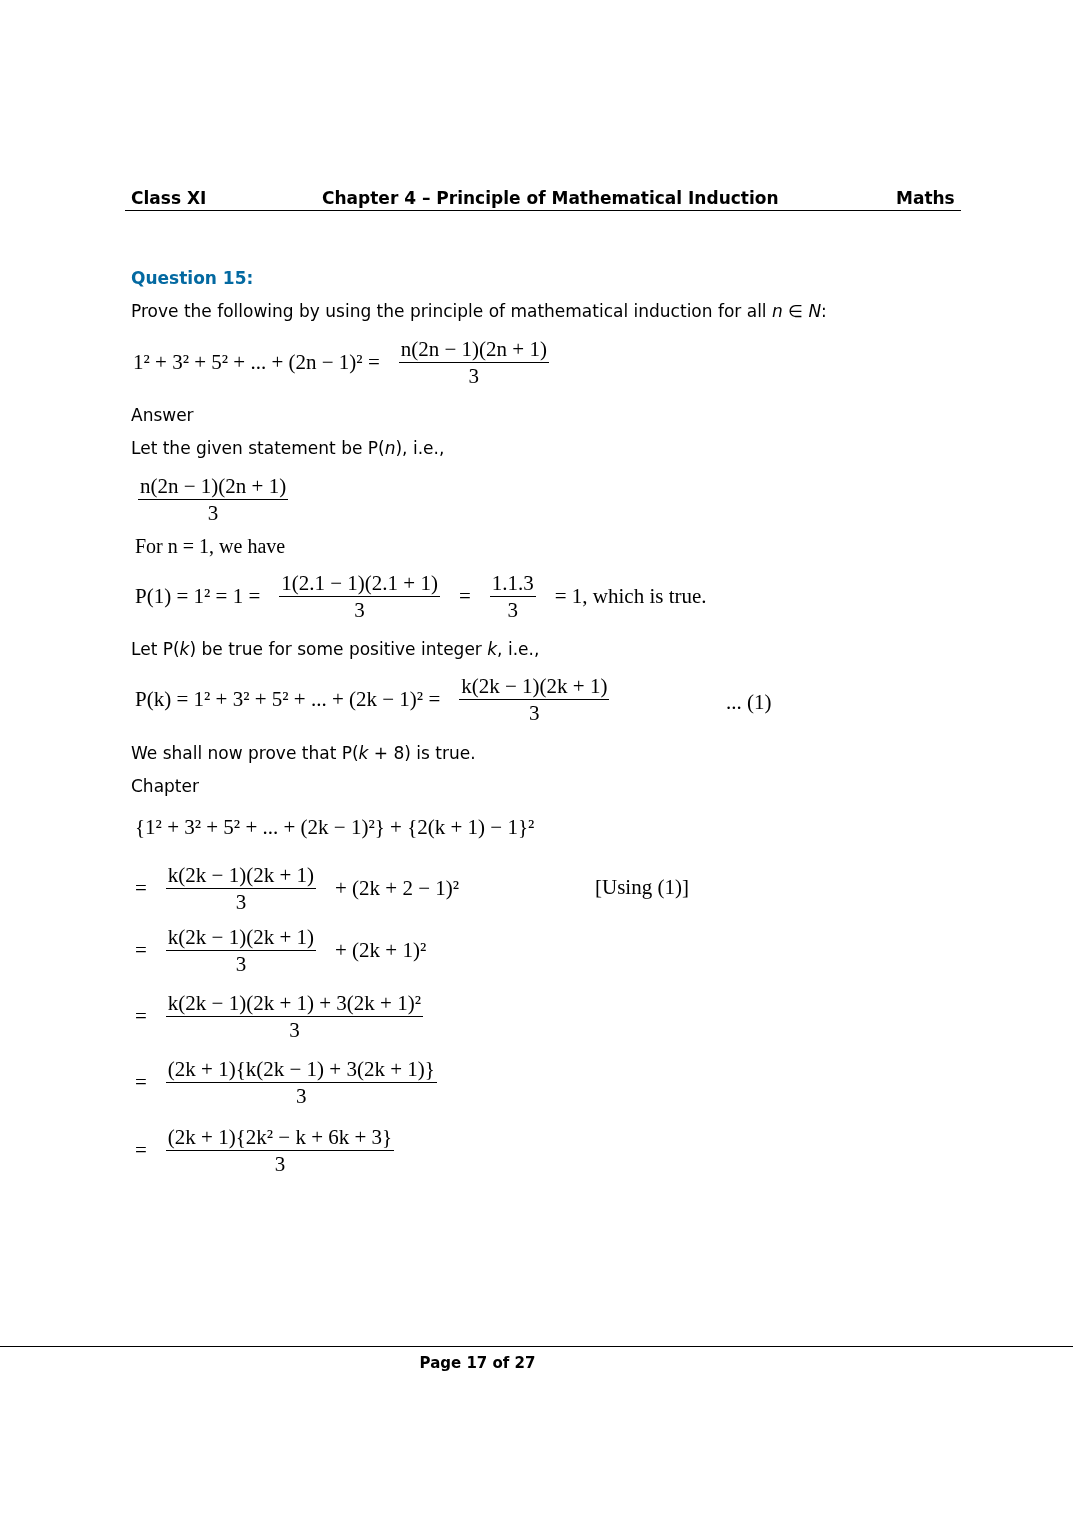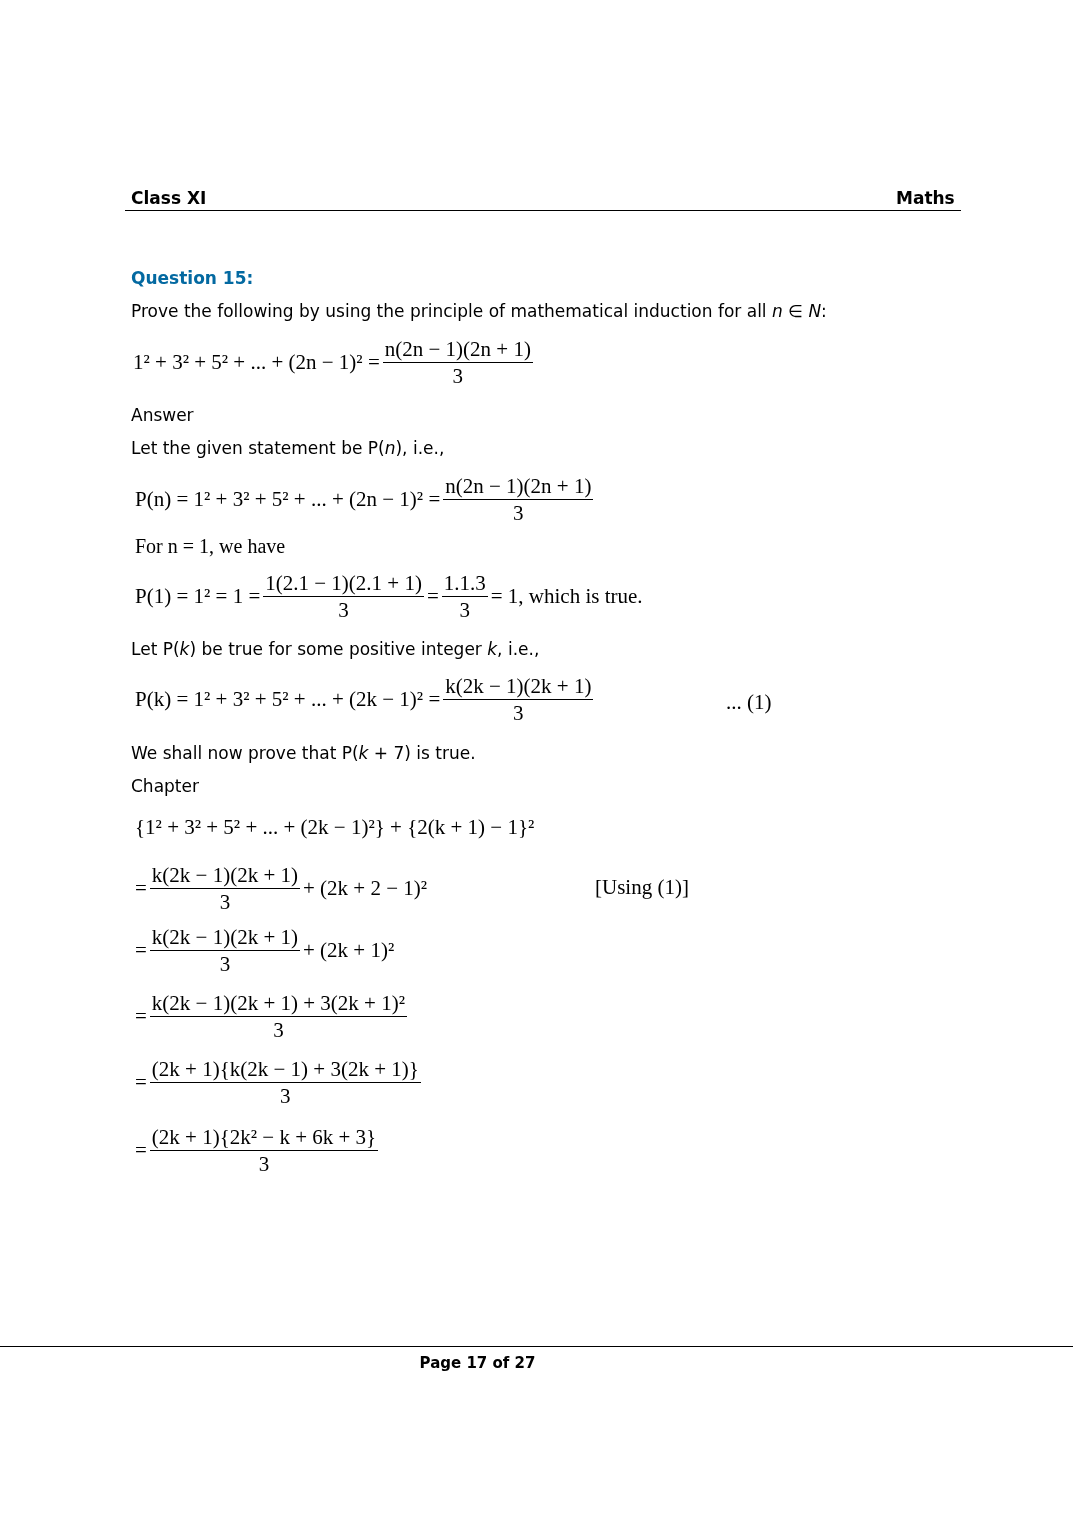--- a/index.html
+++ b/index.html
@@ -1,53 +1,53 @@
 <!DOCTYPE html>
 <html><head>
 <meta charset="utf-8">
 <style>
   html, body { margin:0; padding:0; background:#ffffff; }
   body { width:1079px; height:1513px; position:relative; overflow:hidden; color:#000; }
   .header { position:absolute; left:125px; top:188px; width:836px; height:22px; border-bottom:1.5px solid #000; font-family:"DejaVu Sans", sans-serif; font-size:17px;font-weight:bold; }
   .header span { position:absolute; top:0; }
   .txt { font-family:"DejaVu Sans", sans-serif; font-size:17px; position:absolute; left:131px; white-space:nowrap; }
   .qtitle { color:#0369a1; font-weight:bold; }
-  .math { font-family:"Liberation Serif", "DejaVu Serif", serif; font-size:21px; position:absolute; white-space:nowrap; display:flex; align-items:center; }
+  .math { font-family:"Liberation Serif", "DejaVu Serif", serif; font-size:21px; position:absolute; white-space:nowrap; display:flex; align-items:center;gap:16px; }
   .frac { display:inline-flex; flex-direction:column; align-items:center; vertical-align:middle; margin:0 3px; }
   .frac .num { padding:0 2px; border-bottom:1px solid #000; line-height:1.25; }
   .frac .den { line-height:1.25; }
   .footer-line { position:absolute; left:0; top:1346px; width:1073px; height:0; border-top:1.5px solid #000; }
   .footer { position:absolute; top:1354px; left:0; width:955px; text-align:center; font-family:"DejaVu Sans", sans-serif; font-weight:bold; font-size:15px; }
 </style>
 </head>
 <body>
 
 <div class="header">
   <span style="left:6px">Class XI</span>
+  <span style="left:197px">Chapter 4 – Principle of Mathematical Induction</span>
   <span style="left:771px">Maths</span>
 </div>
 
 <div class="txt qtitle" style="top:268px">Question 15:</div>
 <div class="txt" style="top:301px">
   <span>Prove the following by using the principle of mathematical induction for all </span><i>n</i><span> ∈ </span><i>N</i><span>:</span>
 </div>
 <div class="math" style="left:133px; top:336px">
   <span>1² + 3² + 5² + ... + (2n − 1)² =</span>
   <span class="frac">
     <span class="num">n(2n − 1)(2n + 1)</span>
     <span class="den">3</span>
   </span>
 </div>
 
 <div class="txt" style="top:405px">Answer</div>
 <div class="txt" style="top:438px">
   <span>Let the given statement be P(</span><i>n</i><span>), i.e.,</span>
 </div>
 <div class="math" style="left:135px; top:473px">
-  <span>P(n) = 1² + 3² + 5² + ... + (2n − 1)² =</span>
   <span class="frac">
     <span class="num">n(2n − 1)(2n + 1)</span>
     <span class="den">3</span>
   </span>
 </div>
 <div class="math" style="left:135px; top:535px; font-size:20px">For n = 1,  we have</div>
 <div class="math" style="left:135px; top:570px">
   <span>P(1) = 1² = 1 =</span>
   <span class="frac">
     <span class="num">1(2.1 − 1)(2.1 + 1)</span>
@@ -67,21 +67,21 @@
 <div class="math" style="left:135px; top:673px">
   <span>P(k) = 1² + 3² + 5² + ... + (2k − 1)² =</span>
   <span class="frac">
     <span class="num">k(2k − 1)(2k + 1)</span>
     <span class="den">3</span>
   </span>
 </div>
 <div class="math" style="left:726px; top:690px">... (1)</div>
 
 <div class="txt" style="top:743px">
-  <span>We shall now prove that P(</span><i>k</i><span> + 7) is true.</span>
+  <span>We shall now prove that P(</span><i>k</i><span> + 8) is true.</span>
 </div>
 <div class="txt" style="top:776px">Chapter</div>
 
 <div class="math" style="left:135px; top:815px">{1² + 3² + 5² + ... + (2k − 1)²} + {2(k + 1) − 1}²</div>
 
 <div class="math" style="left:135px; top:862px">
   <span>=</span>
   <span class="frac">
     <span class="num">k(2k − 1)(2k + 1)</span>
     <span class="den">3</span>

